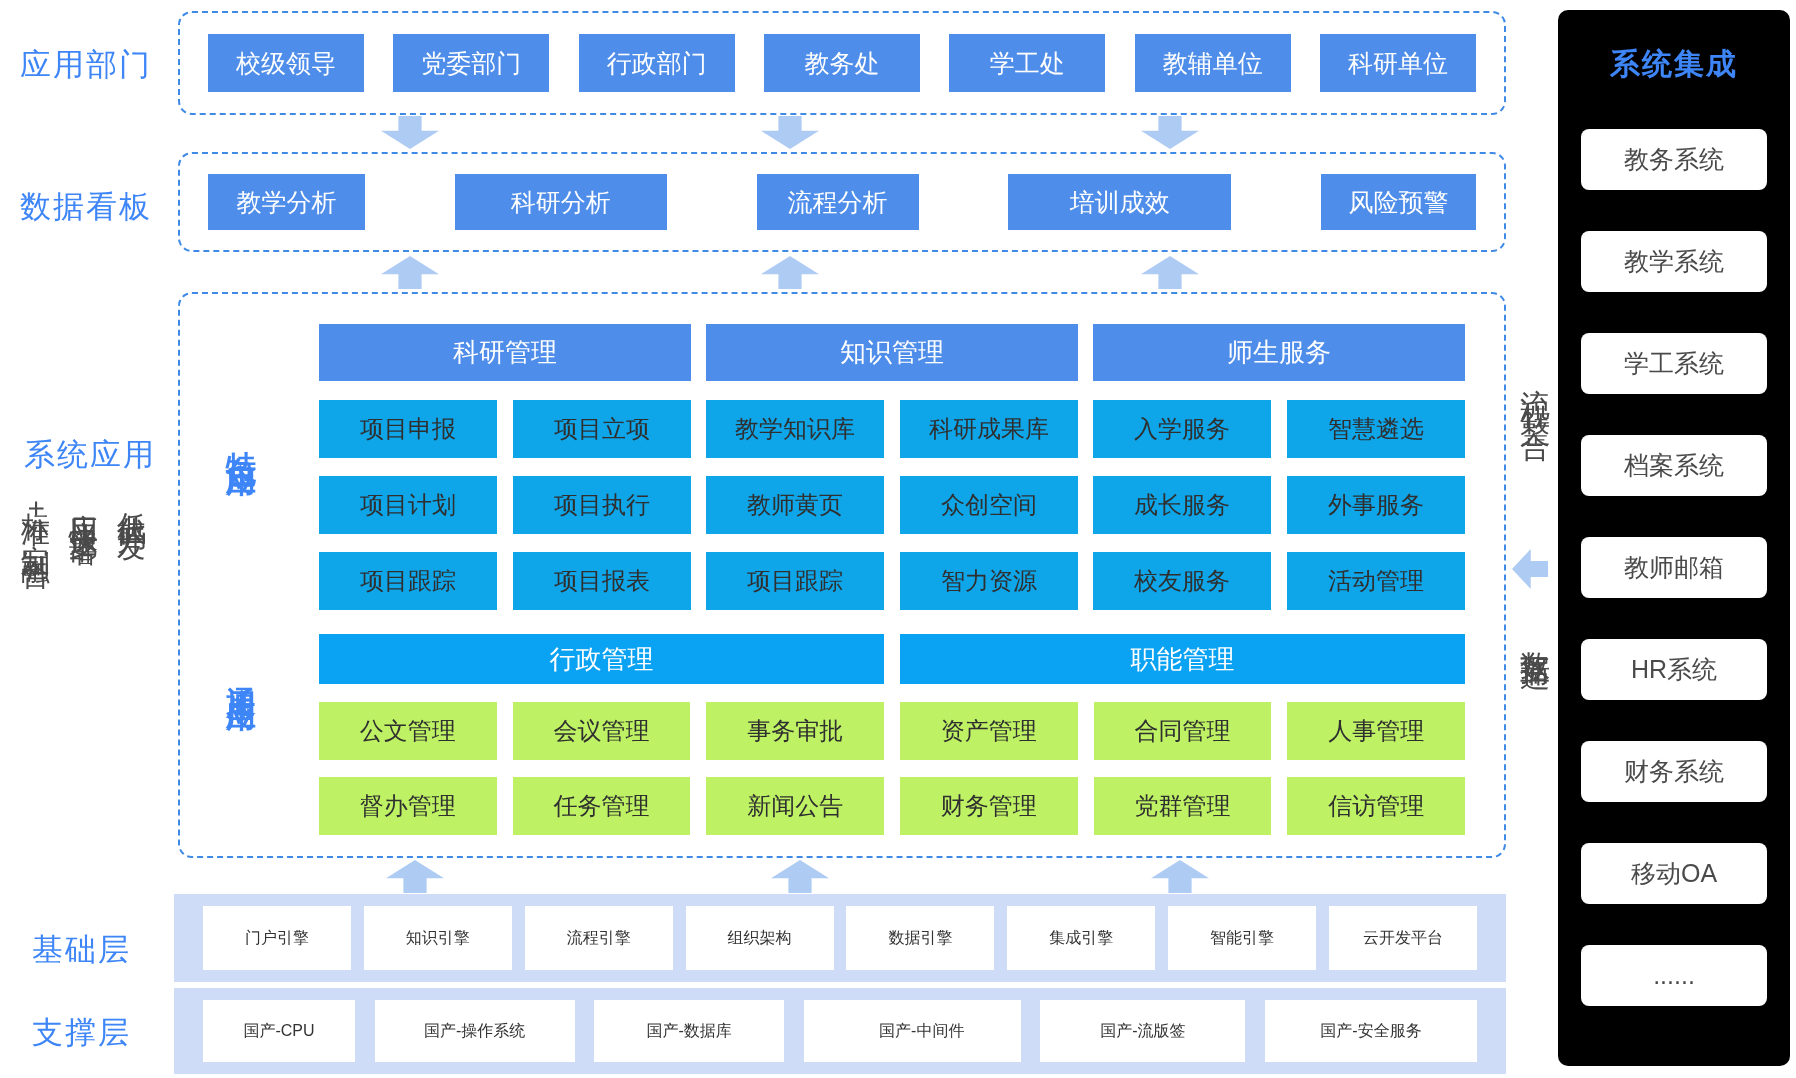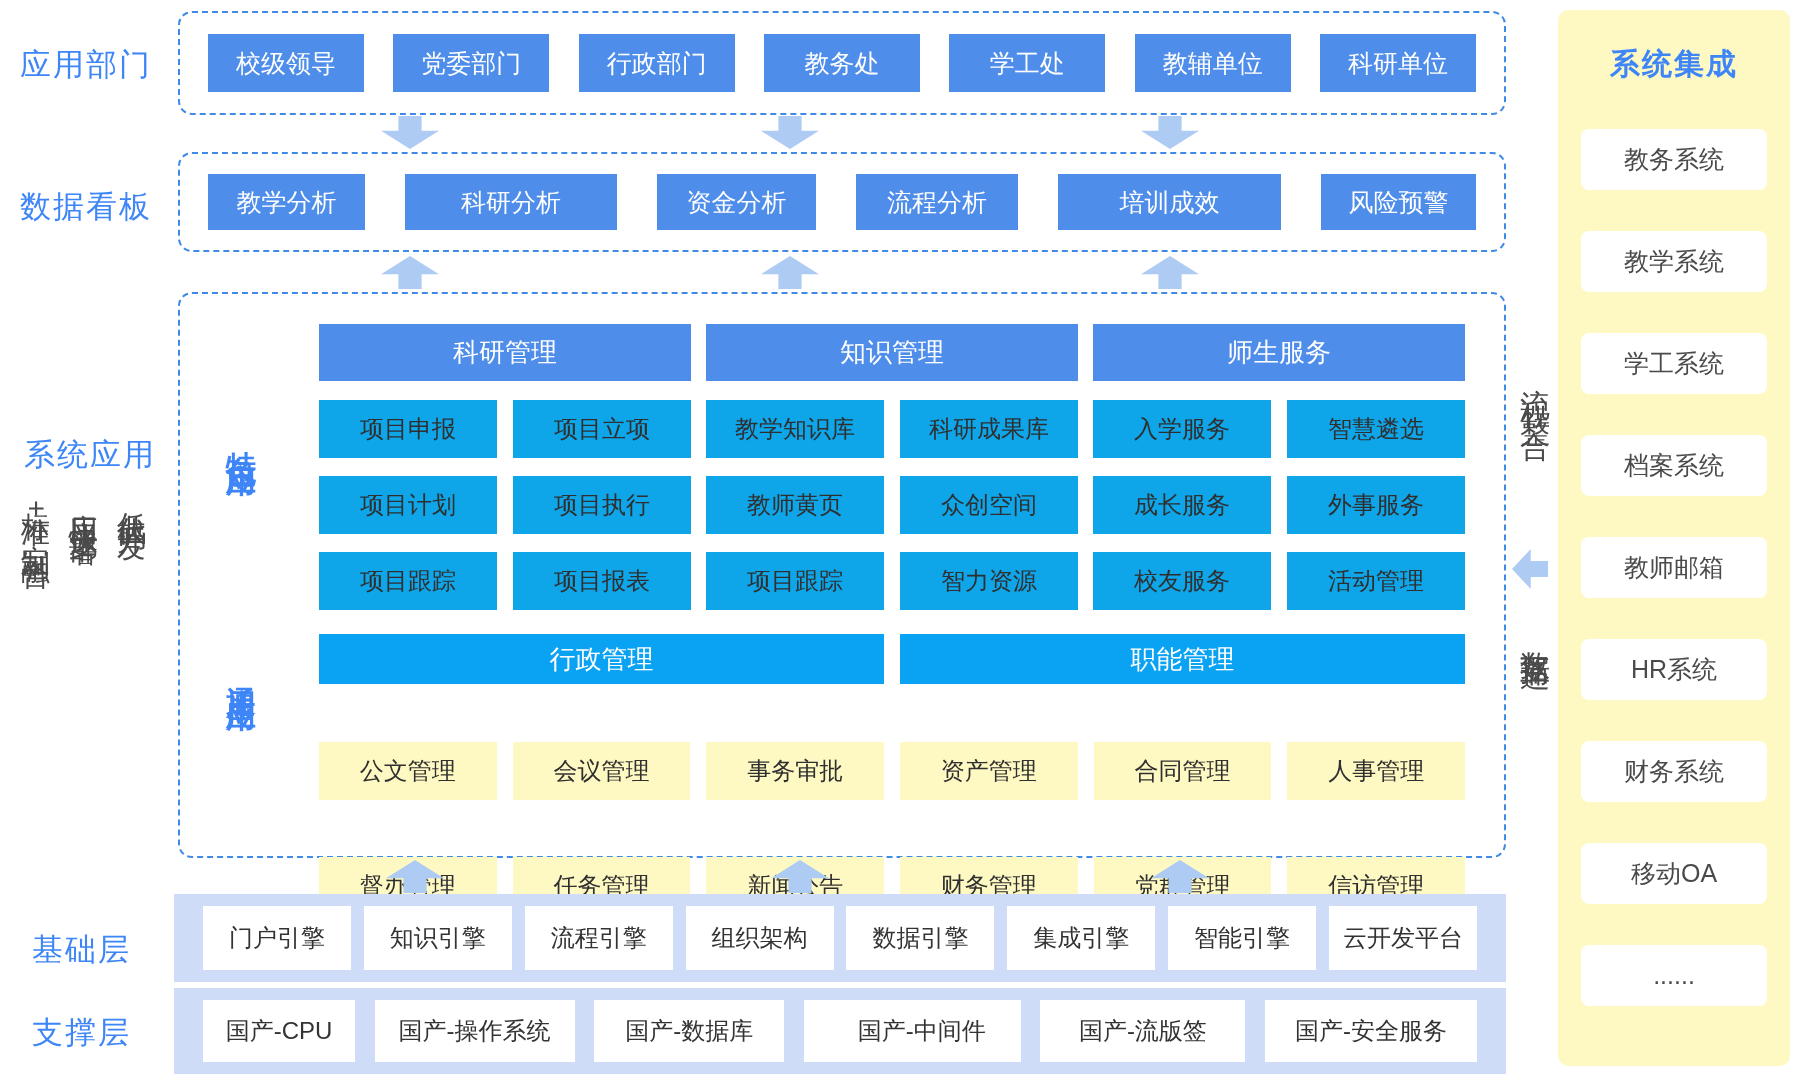--- a/index.html
+++ b/index.html
@@ -48,42 +48,42 @@
   .group { flex:1 1 0; }
   .g-header { height:57px; background:#4e8de9; color:#fff; display:flex; align-items:center;
               justify-content:center; font-size:26px; margin-bottom:19px; }
   .g-header.cyan { height:50px; background:#0aa2f3; margin-bottom:18px; }
   .g-grid { display:grid; gap:18px 16px; }
   .cols2 { grid-template-columns:1fr 1fr; }
   .cols3 { grid-template-columns:repeat(3,1fr); gap:17px 16px; }
   .item { height:58px; display:flex; align-items:center; justify-content:center;
           font-size:24px; color:#2f2f2f; }
   .item.peri { background:#0ea5e9; }
-  .item.lcyan { background:#fef9c3;margin-top:40px; }
+  .item.lcyan { background:#bef264; }
 
   
   .strip { position:absolute; left:174px; width:1332px; background:#cedcf8;
            display:flex; align-items:center; justify-content:space-between;
            padding:0 29px; box-sizing:border-box; }
   #foundation { top:894px; height:88px; }
   #support    { top:988px; height:86px; }
   .whitebox { background:#ffffff; display:flex; align-items:center; justify-content:center;
-              font-size:24px; color:#333333; flex:0 0 auto; }
+              font-size:16px; color:#333333; flex:0 0 auto; }
   #foundation .whitebox { width:148px; height:64px; }
   #support .whitebox { height:62px; }
 
   
   .conn-text { position:absolute; left:1514px; writing-mode:vertical-lr; font-size:30px;
                color:#4a4a4a; }
   #conn-process { top:365px; letter-spacing:14px; }
   #conn-data    { top:628px; letter-spacing:3px; }
 
   
   #rightpanel { position:absolute; left:1558px; top:10px; width:232px; height:1056px;
-                background:#fef9c3; border-radius:10px; display:flex; flex-direction:column;
+                background:#000000; border-radius:10px; display:flex; flex-direction:column;
                 align-items:center; padding-top:34px; box-sizing:border-box; }
   .panel-title { font-size:30px; font-weight:bold; color:#3e86f7; letter-spacing:2px;
                  margin-bottom:44px; }
   .panel-items { display:flex; flex-direction:column; gap:41px; }
   .panel-item { width:186px; height:61px; background:#ffffff; border-radius:8px;
                 display:flex; align-items:center; justify-content:center;
                 font-size:25px; color:#4a4a4a; }
 </style>
 </head>
 <body>
@@ -110,21 +110,20 @@
     <div class="bluebox">科研单位</div>
   </div>
 
   <div class="arrow-down" style="left:381px; top:116px;"></div>
   <div class="arrow-down" style="left:761px; top:116px;"></div>
   <div class="arrow-down" style="left:1141px; top:116px;"></div>
 
   <div class="dashed" id="row2">
     <div class="bluebox" style="width:157px;">教学分析</div>
     <div class="bluebox" style="width:212px;">科研分析</div>
-    <div class="bluebox" style="width:159px;">资金分析</div>
     <div class="bluebox" style="width:162px;">流程分析</div>
     <div class="bluebox" style="width:223px;">培训成效</div>
     <div class="bluebox" style="width:155px;">风险预警</div>
   </div>
 
   <div class="arrow-up" style="left:381px; top:256px;"></div>
   <div class="arrow-up" style="left:761px; top:256px;"></div>
   <div class="arrow-up" style="left:1141px; top:256px;"></div>
 
   <div class="dashed" id="row3">

